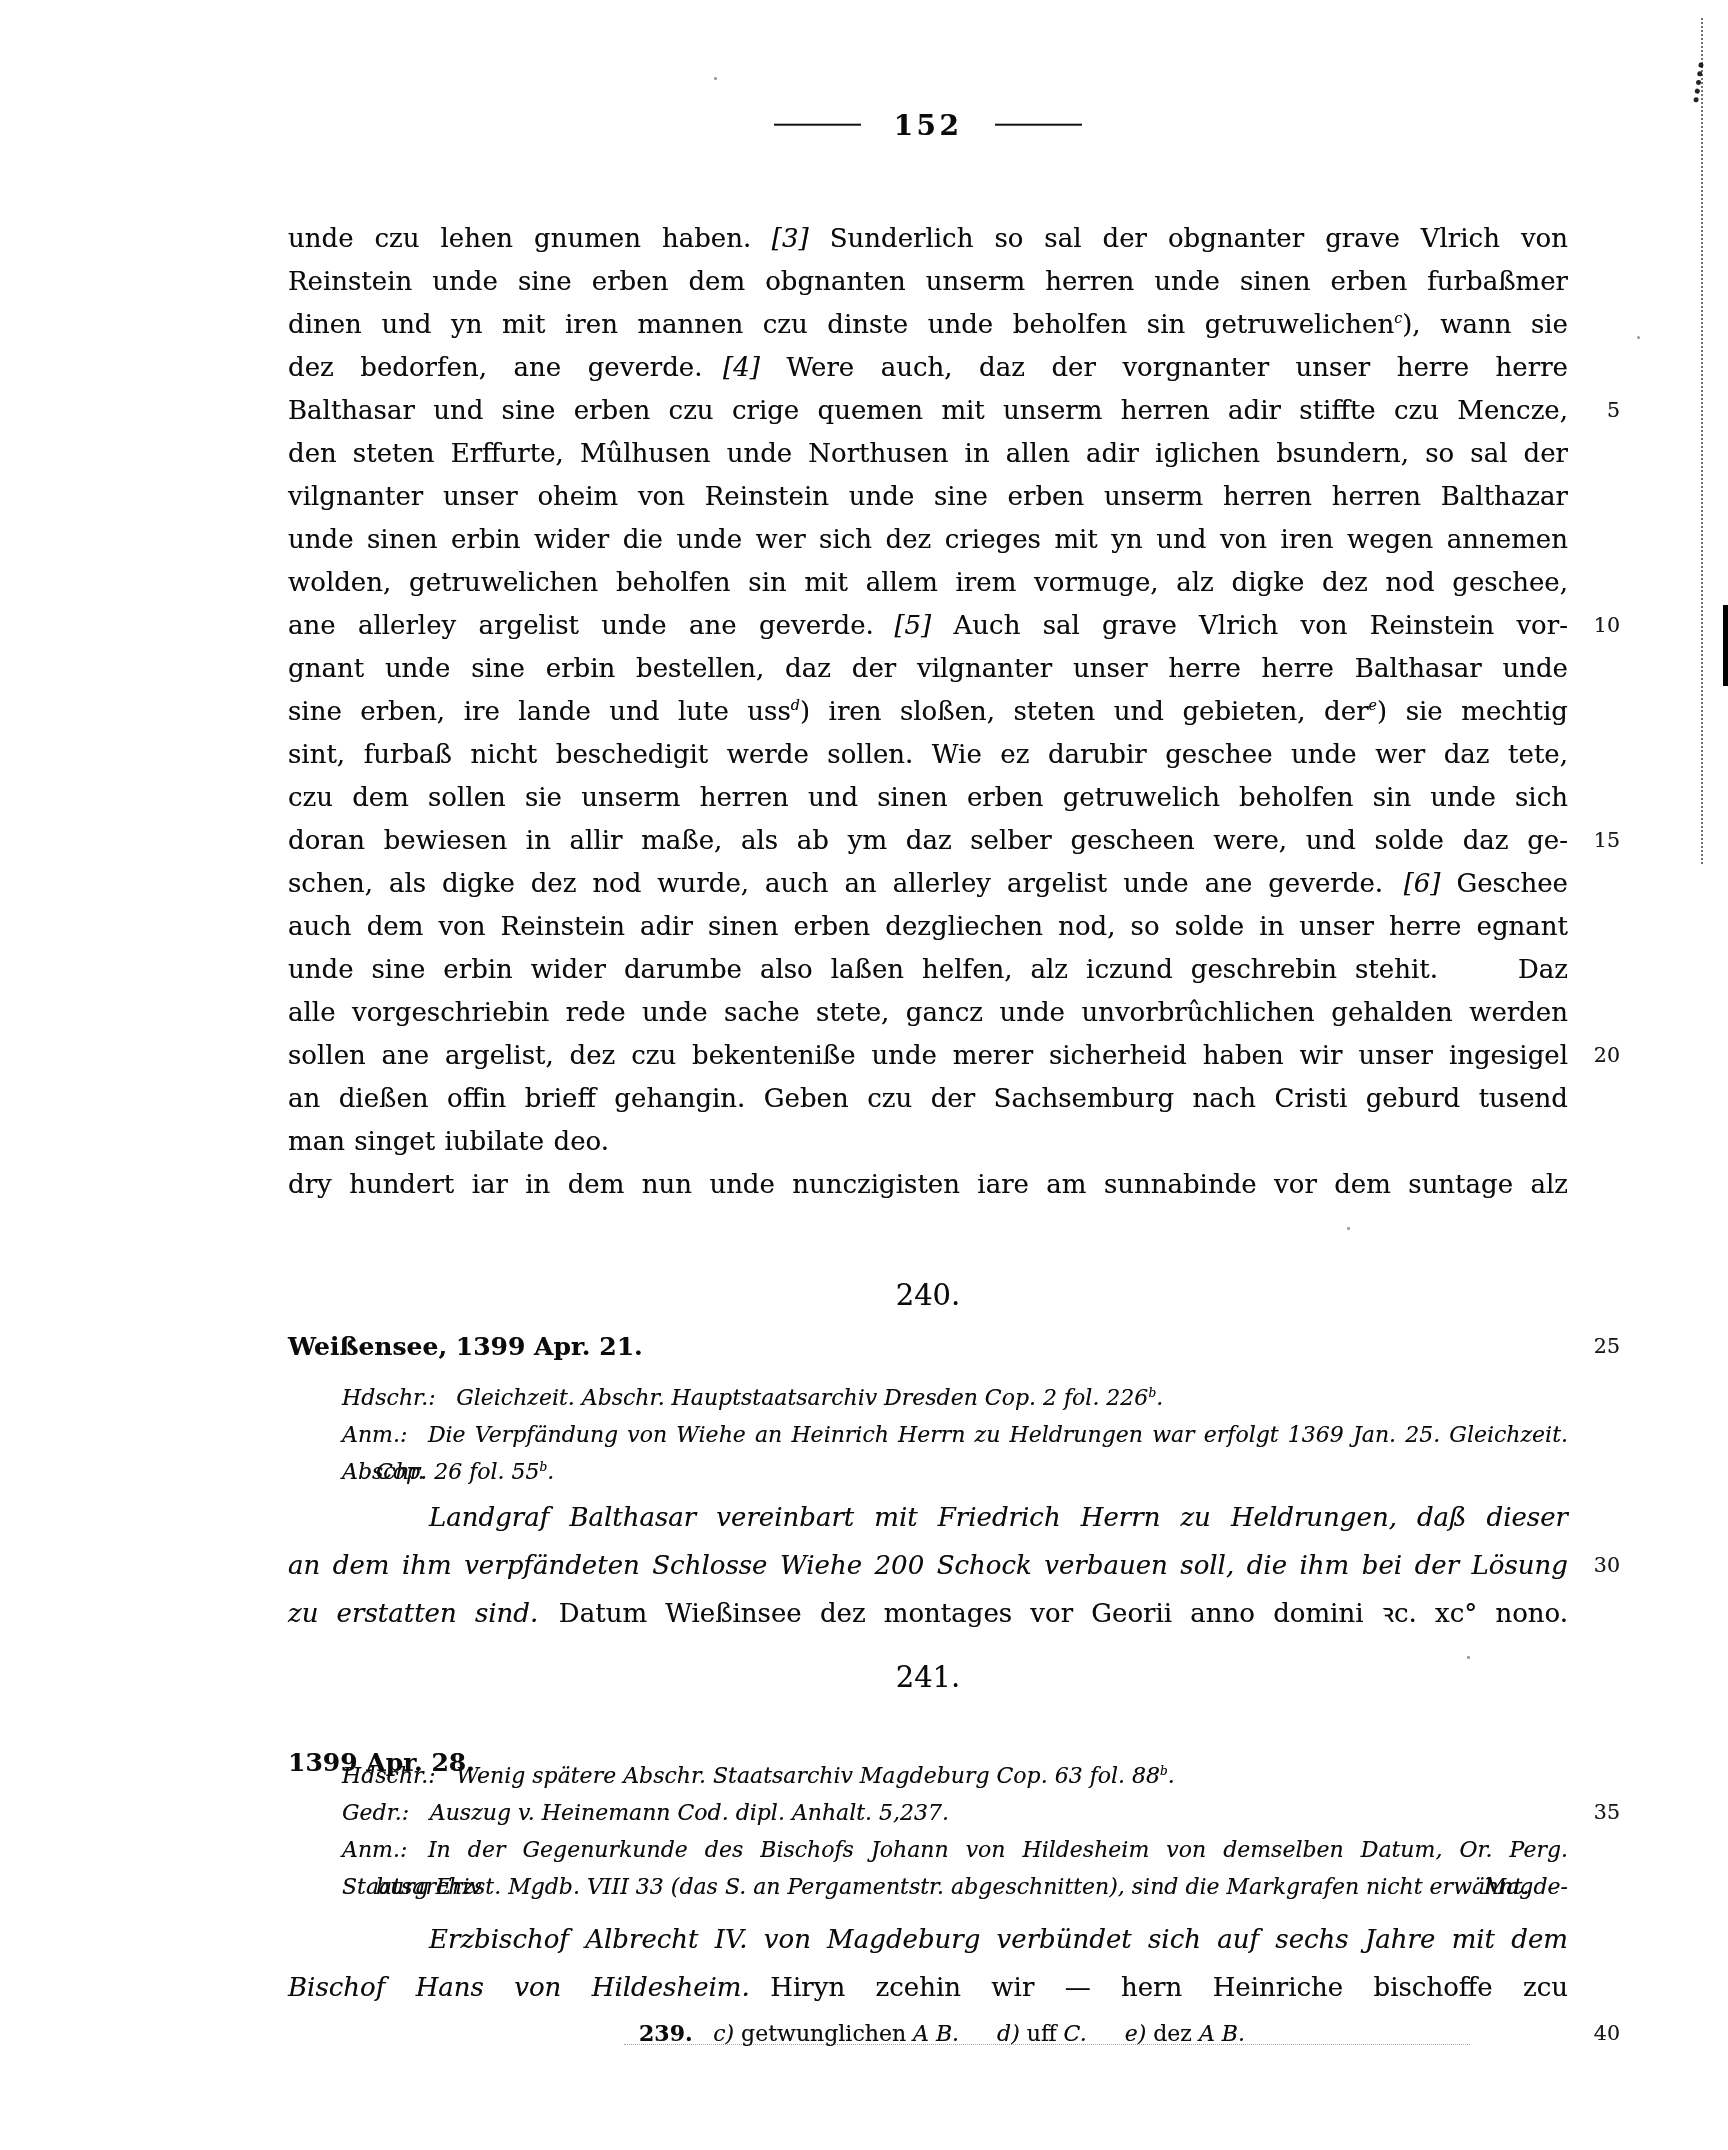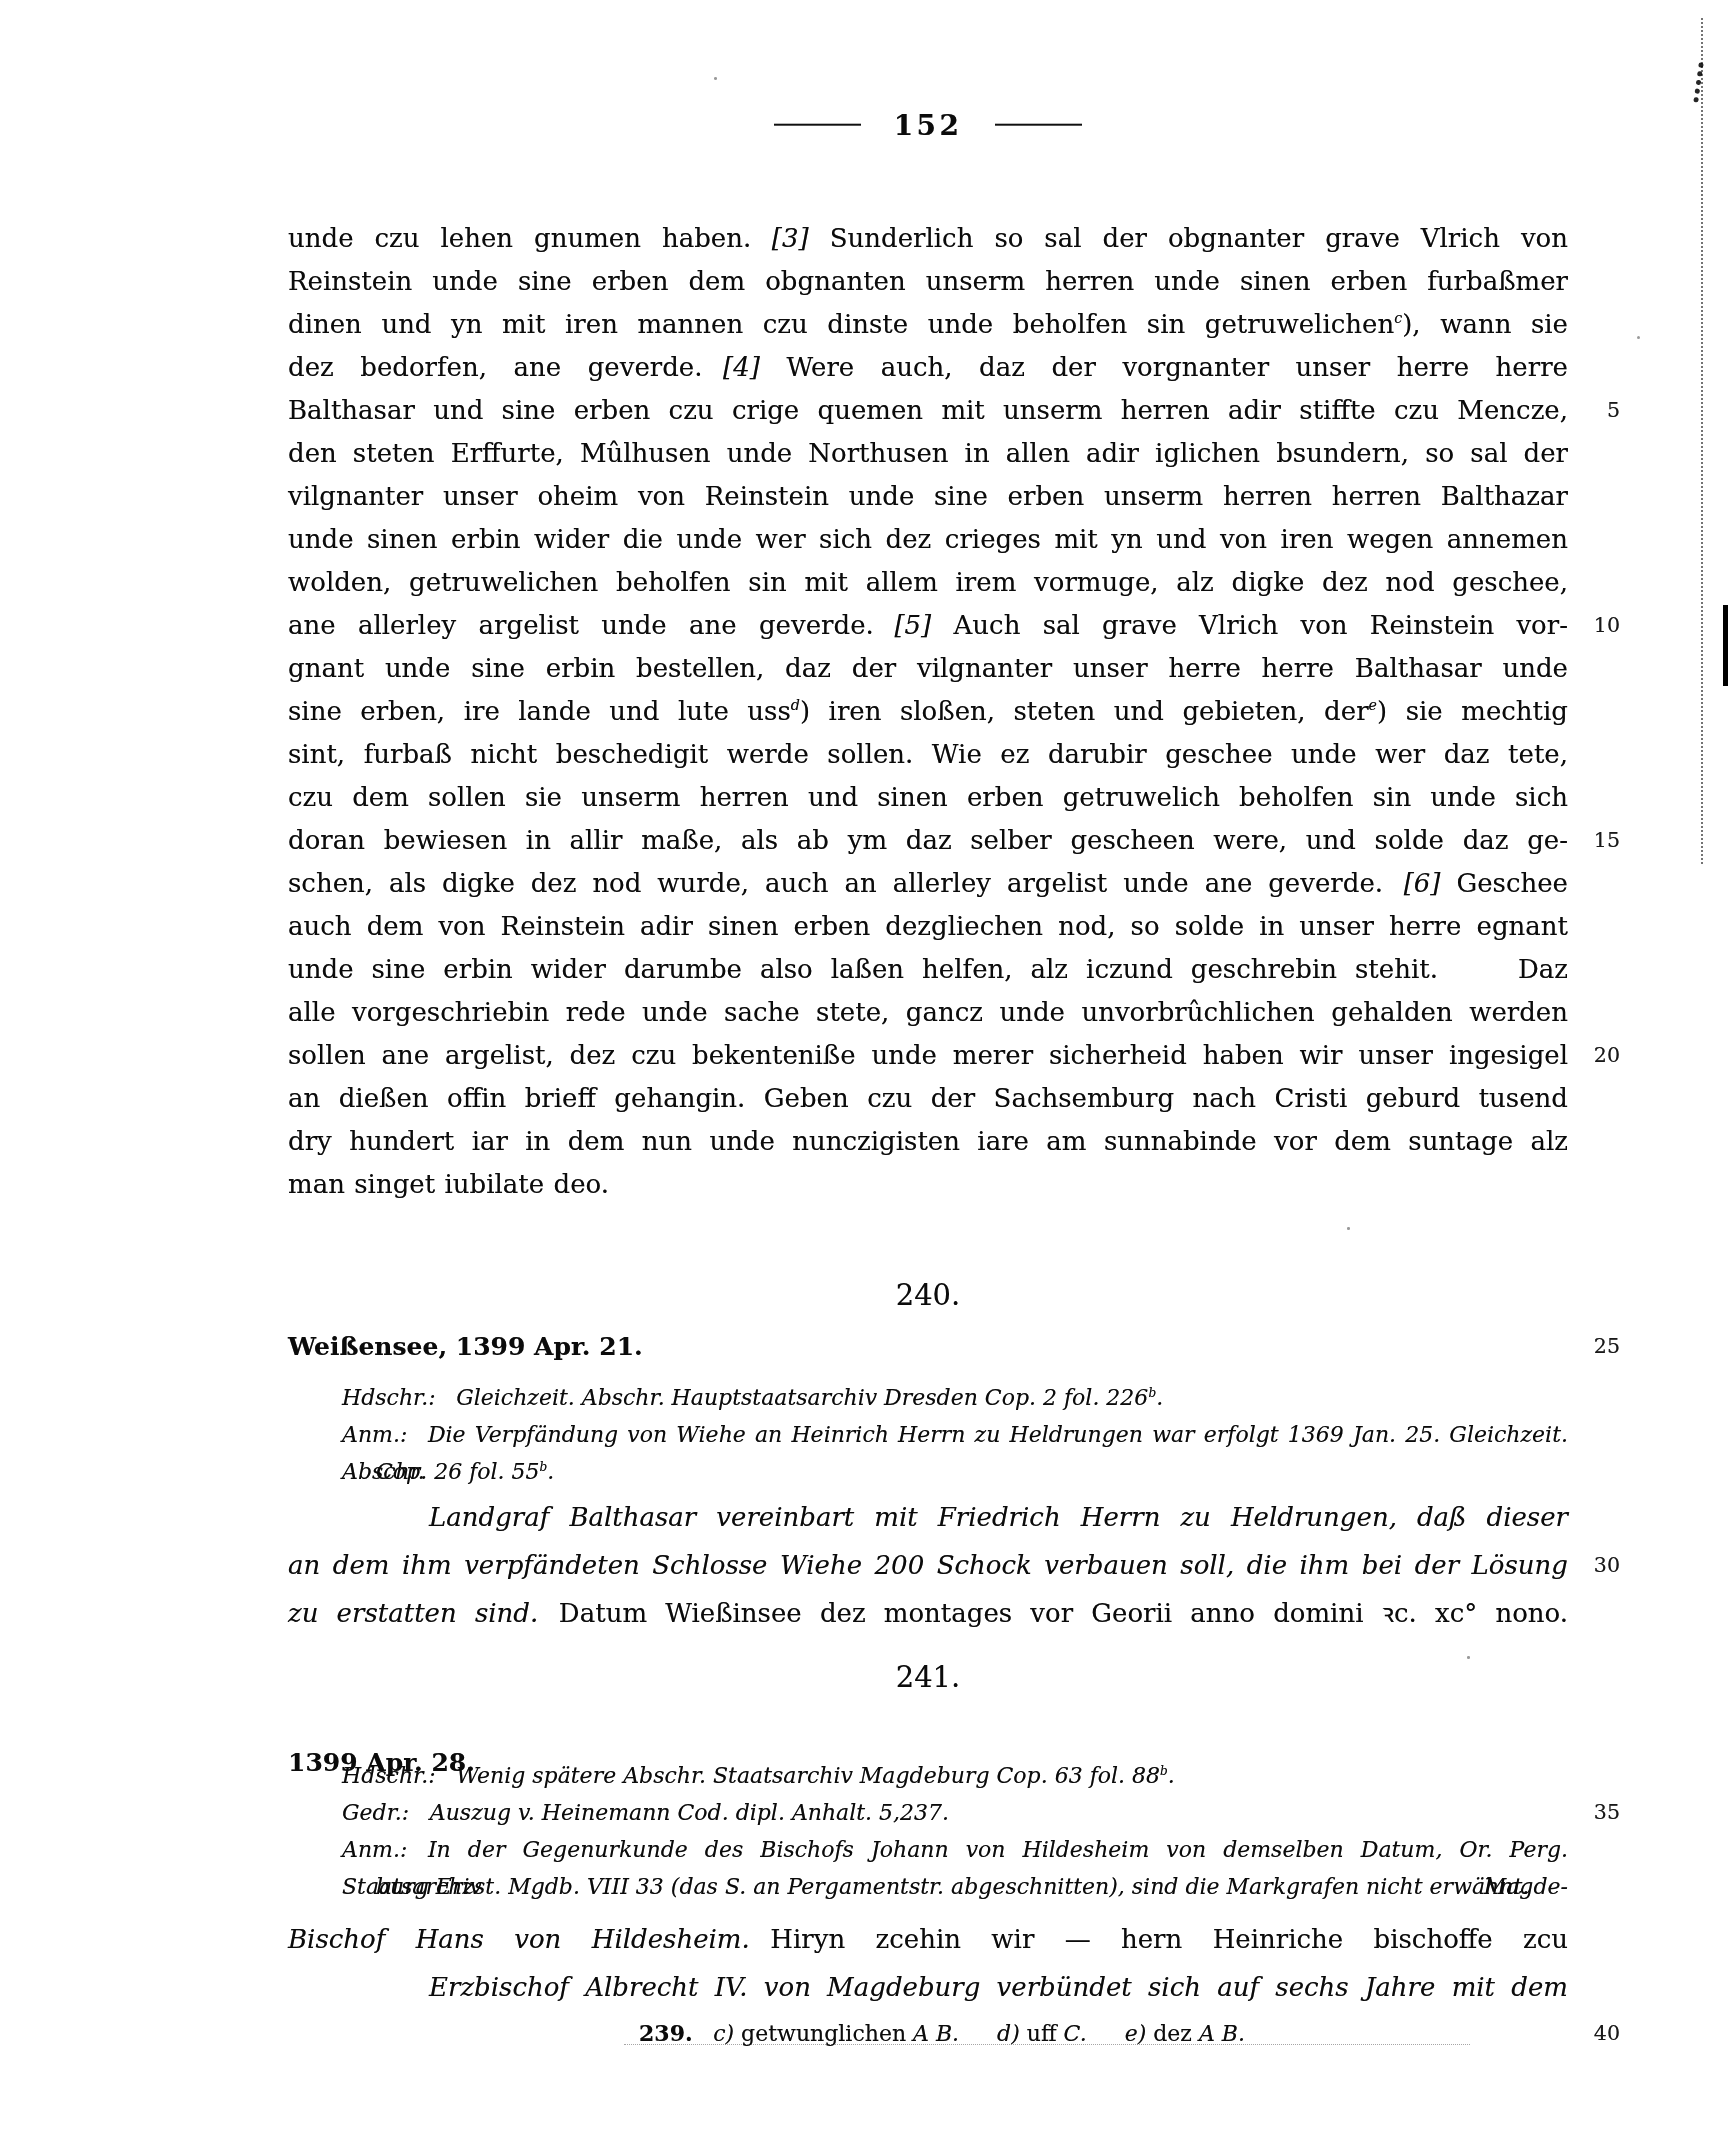--- a/index.html
+++ b/index.html
@@ -151,26 +151,26 @@
       <span class="lnum"></span>
     </div>
     <div class="row">
       <span class="txt"><span>sollen ane argelist, dez czu bekenteniße unde merer sicherheid haben wir unser ingesigel</span></span>
       <span class="lnum">20</span>
     </div>
     <div class="row">
       <span class="txt"><span>an dießen offin brieff gehangin. Geben czu der Sachsemburg nach Cristi geburd tusend</span></span>
       <span class="lnum"></span>
     </div>
-    <div class="row">
-      <span class="txt"><span>dry hundert iar in dem nun unde nunczigisten iare am sunnabinde vor dem suntage alz</span></span>
-      <span class="lnum"></span>
-    </div>
     <div class="row noj">
       <span class="txt"><span>man singet iubilate deo.</span></span>
+      <span class="lnum"></span>
+    </div>
+    <div class="row">
+      <span class="txt"><span>dry hundert iar in dem nun unde nunczigisten iare am sunnabinde vor dem suntage alz</span></span>
       <span class="lnum"></span>
     </div>
   </section>
 
 <div class="col heading h240 ink">240.</div>
 <div class="col dateline d240 ink">
   <span>Weißensee, 1399 Apr. 21.</span>
   <span class="lnum">25</span>
 </div>
 <section class="col notes n240 ink">
@@ -223,26 +223,26 @@
       <span class="txt"><span class="it">Anm.:</span><span class="it g1">In der Gegenurkunde des Bischofs Johann von Hildesheim von demselben Datum, Or. Perg. Staatsarchiv Magde-</span></span>
       <span class="lnum"></span>
     </div>
     <div class="row cont">
       <span class="txt"><span class="it">burg Erzst. Mgdb. VIII 33 (das S. an Pergamentstr. abgeschnitten), sind die Markgrafen nicht erwähnt.</span></span>
       <span class="lnum"></span>
     </div>
   </section>
 <section class="col sum s241 ink">
 
-<div class="row">
+<div class="row first">
+      <span class="txt"><span class="it">Erzbischof Albrecht IV. von Magdeburg verbündet sich auf sechs Jahre mit dem</span></span>
+      <span class="lnum"></span>
+    </div>
+    <div class="row">
       <span class="txt"><span class="it">Bischof Hans von Hildesheim.</span><span class="g1">Hiryn zcehin wir — hern Heinriche bischoffe zcu</span></span>
-      <span class="lnum"></span>
-    </div>
-    <div class="row first">
-      <span class="txt"><span class="it">Erzbischof Albrecht IV. von Magdeburg verbündet sich auf sechs Jahre mit dem</span></span>
       <span class="lnum"></span>
     </div>
   </section>
 
 <section class="col footnote ink">
   <div class="row">
     <span class="txt"><span class="bd">239.</span><span class="it g1">c)</span><span> getwunglichen </span><span class="it">A B.</span><span class="it g2">d)</span><span> uff </span><span class="it">C.</span><span class="it g2">e)</span><span> dez </span><span class="it">A B.</span></span>
     <span class="lnum">40</span>
   </div>
 </section>

